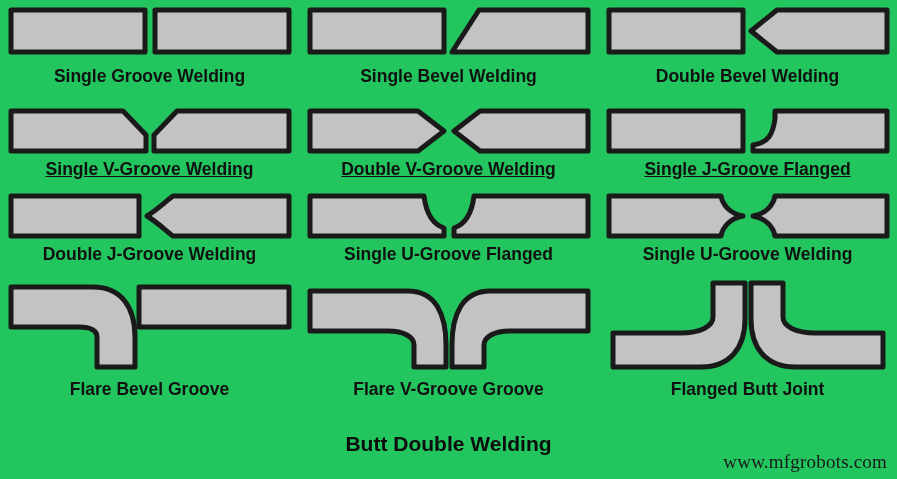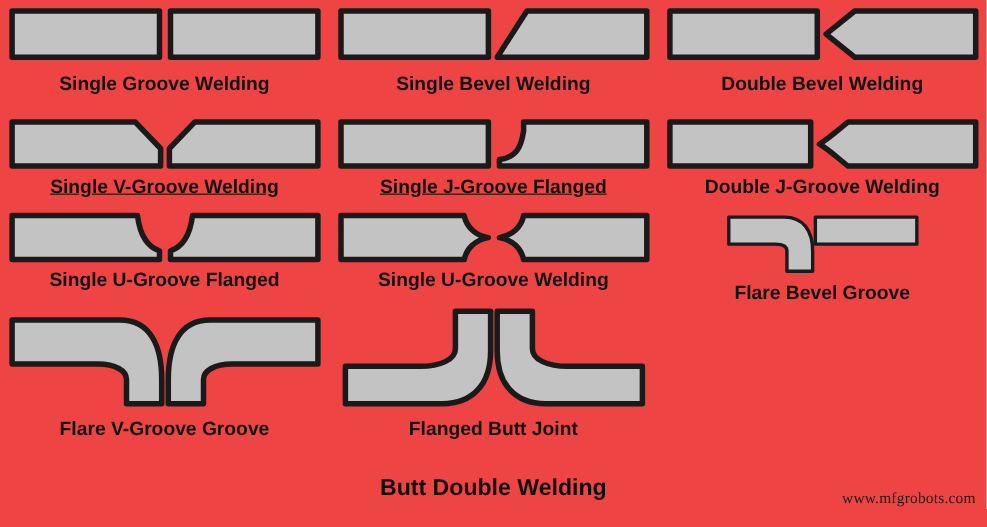--- a/index.html
+++ b/index.html
@@ -11,21 +11,21 @@
     width: 897px;
     height: 479px;
     font-family: "Liberation Sans", sans-serif;
     position: relative;
     overflow: hidden;
   }
   #sheet {
     position: relative;
     width: 897px;
     height: 479px;
-    background: #ef4444;
+    background: #22c55e;
   }
   .grid {
     position: absolute;
     left: 0;
     top: 0;
     width: 897px;
     height: 410px;
     display: grid;
     grid-template-columns: 299px 299px 299px;
     grid-template-rows: 105px 85px 85px 135px;
@@ -60,23 +60,23 @@
     top: 432px;
     width: 897px;
     text-align: center;
     font-size: 21px;
     font-weight: bold;
     color: #0d0d0d;
   }
   #watermark {
     position: absolute;
     right: 10px;
-    bottom: 17px;
+    bottom: 6px;
     font-family: "Liberation Serif", serif;
-    font-size: 14px;
+    font-size: 19px;
     color: #1a1a1a;
     letter-spacing: 0.2px;
   }
 </style>
 </head>
 <body>
 
 <div id="sheet">
 
   <div class="grid">
@@ -114,20 +114,29 @@
     <div class="cell r2">
       <svg class="fig" width="290" height="52" viewBox="0 0 290 52">
         <g fill="#c3c3c3" stroke="#1a1a1a" stroke-width="5" stroke-linejoin="round">
           <path d="M6 6 L118 6 L141 30 L141 46 L6 46 Z"></path>
           <path d="M172 6 L284 6 L284 46 L149 46 L149 30 Z"></path>
         </g>
       </svg>
       <div class="cap">Single V-Groove Welding</div>
     </div>
 
+    <div class="cell r2">
+      <svg class="fig" width="290" height="52" viewBox="0 0 290 52">
+        <g fill="#c3c3c3" stroke="#1a1a1a" stroke-width="5" stroke-linejoin="round">
+          <path d="M6 6 L114 6 L140 26 L114 46 L6 46 Z"></path>
+          <path d="M176 6 L284 6 L284 46 L176 46 L150 26 Z"></path>
+        </g>
+      </svg>
+      <div class="cap">Double V-Groove Welding</div>
+    </div>
 
     <div class="cell r2">
       <svg class="fig" width="290" height="52" viewBox="0 0 290 52">
         <g fill="#c3c3c3" stroke="#1a1a1a" stroke-width="5" stroke-linejoin="round">
           <rect x="6" y="6" width="134" height="40"></rect>
           <path d="M172 6 L284 6 L284 46 L150 46 L150 40 C 166 38 170 28 172 14 Z"></path>
         </g>
       </svg>
       <div class="cap">Single J-Groove Flanged</div>
     </div>

